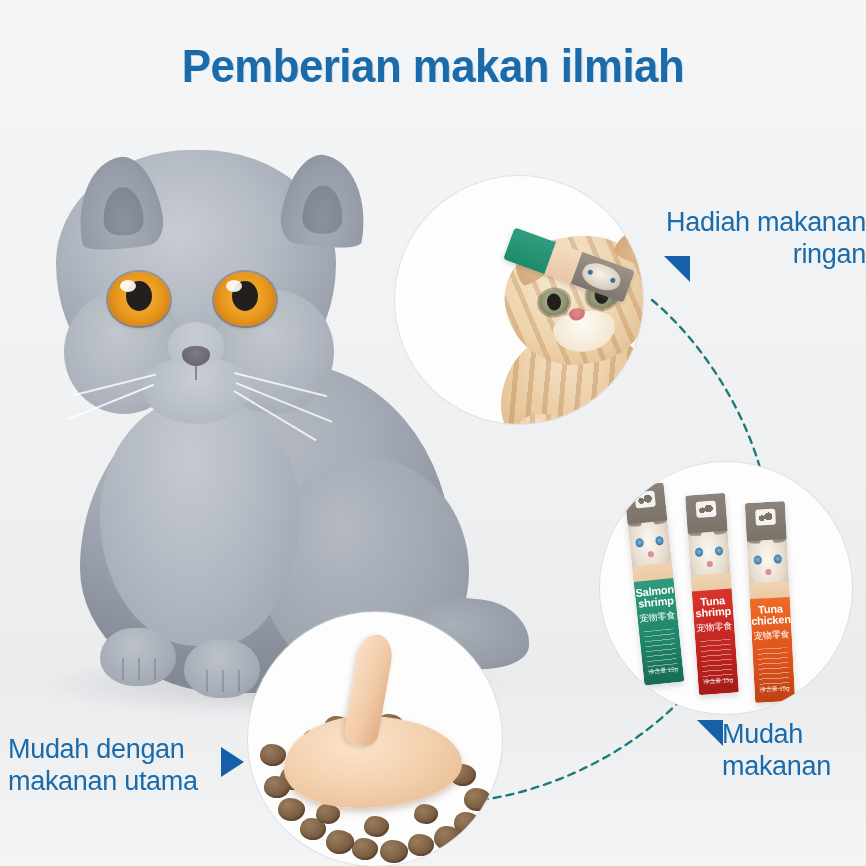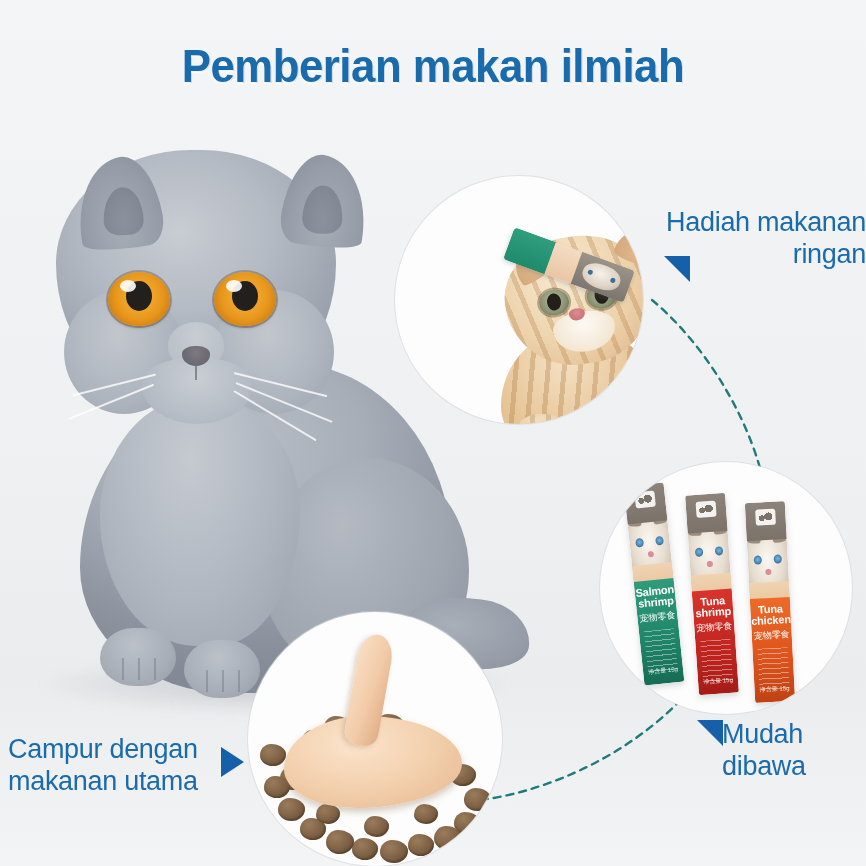--- a/index.html
+++ b/index.html
@@ -770,18 +770,18 @@
       </div>
       <div class="paste-blob"></div>
       <div class="paste-curl"></div>
     </div>
   </div>
 
   <div class="tri tri-snack"></div>
   <div class="label label-snack">Hadiah makanan ringan</div>
 
   <div class="tri tri-carry"></div>
-  <div class="label label-carry">Mudah dibawa</div>
-
-  <div class="label label-mix">Campur dengan makanan utama</div>
+  <div class="label label-carry">Mudah makanan</div>
+
+  <div class="label label-mix">Mudah dengan makanan utama</div>
   <div class="tri tri-mix"></div>
 
 </div>
 
 </body></html>

